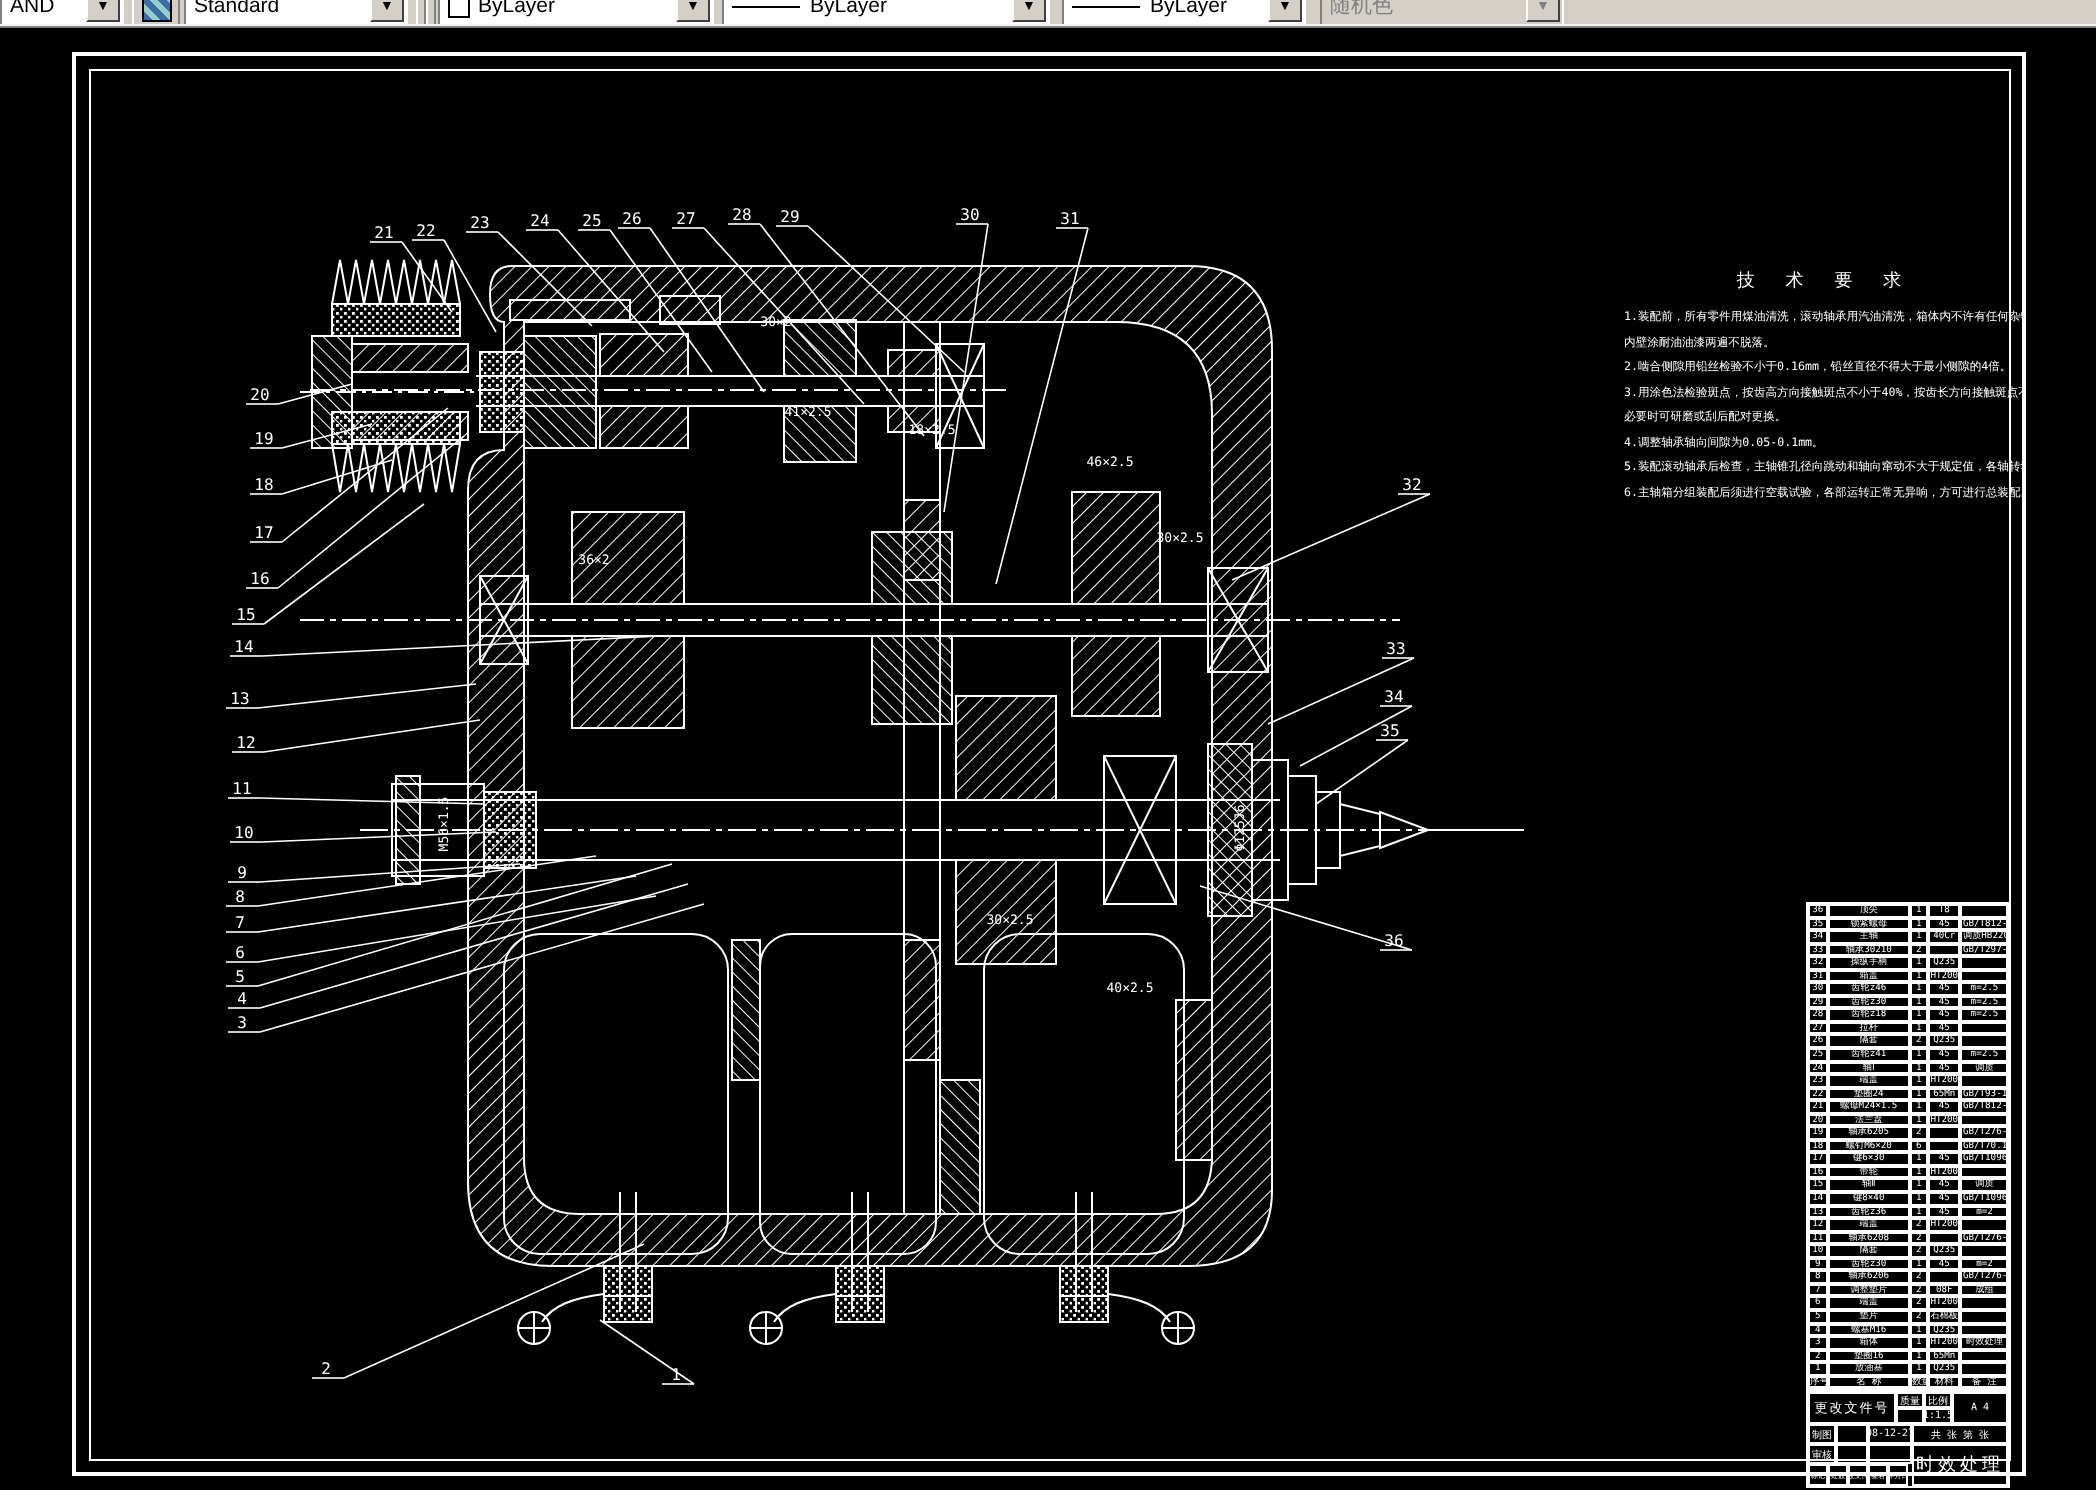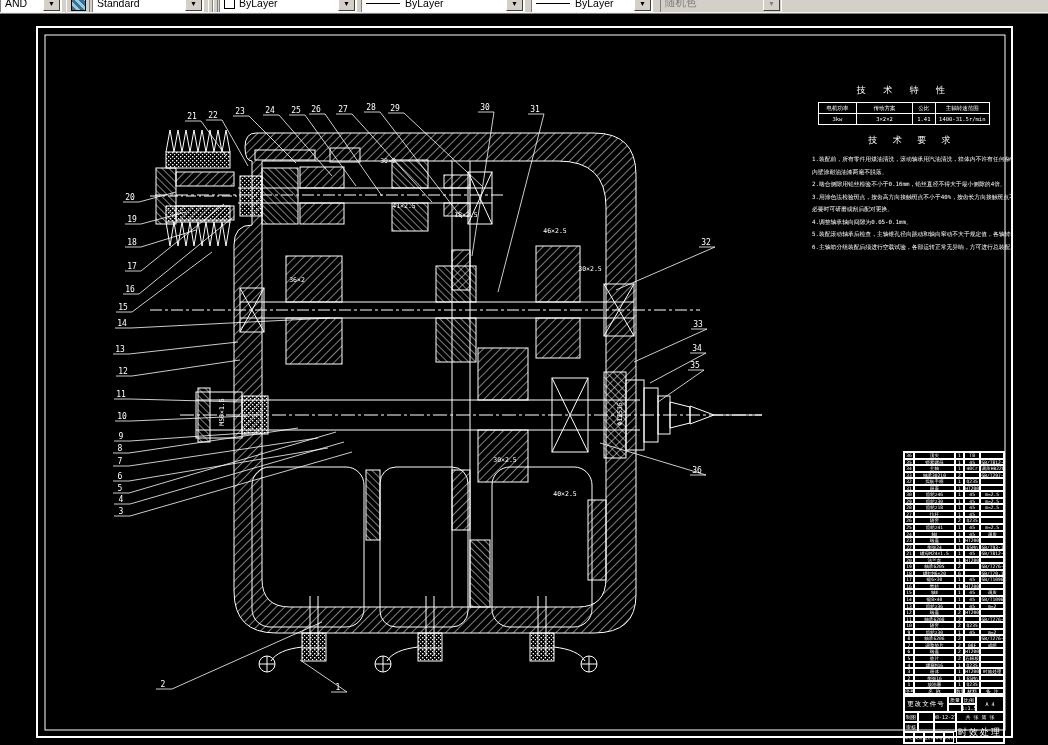--- a/index.html
+++ b/index.html
@@ -358,39 +358,20 @@
         <text x="555" y="233" text-anchor="middle" font-size="6.5" fill="#fff" stroke="none">46×2.5</text>
         <text x="590" y="271" text-anchor="middle" font-size="6.5" fill="#fff" stroke="none">30×2.5</text>
         <text x="505" y="462" text-anchor="middle" font-size="6.5" fill="#fff" stroke="none">30×2.5</text>
         <text x="565" y="496" text-anchor="middle" font-size="6.5" fill="#fff" stroke="none">40×2.5</text>
         <text x="224" y="412" text-anchor="middle" font-size="6.5" fill="#fff" stroke="none" transform="rotate(-90 224 412)">M56×1.5</text>
         <text x="622" y="414" text-anchor="middle" font-size="6.5" fill="#fff" stroke="none" transform="rotate(-90 622 414)">Φ125J6</text>
       </g>
 </svg>
 
 
-<div class="cadtext tech-spec">
-  <div class="tsp-title">技 术 特 性</div>
-  <table class="tsp-table">
-    <tbody>
-          <tr id="tsp-head">
-            <td style="width: 38px;">电机功率</td>
-            <td style="width: 58px;">传动方案</td>
-            <td style="width: 22px;">公比</td>
-            <td style="width: 54px;">主轴转速范围</td>
-          </tr>
-    <tr id="tsp-vals">
-            <td>3kw</td>
-            <td>3×2×2</td>
-            <td>1.41</td>
-            <td>1400-31.5r/min</td>
-          </tr>
-  </tbody>
-      </table>
-</div>
 
 
 <div class="cadtext tech-req">
   <div class="trq-title">技 术 要 求</div>
   <div id="trq-lines">
         <div class="trq-line">1.装配前，所有零件用煤油清洗，滚动轴承用汽油清洗，箱体内不许有任何杂物存在。</div>
         <div class="trq-line">  内壁涂耐油油漆两遍不脱落。</div>
         <div class="trq-line">2.啮合侧隙用铅丝检验不小于0.16mm，铅丝直径不得大于最小侧隙的4倍。</div>
         <div class="trq-line">3.用涂色法检验斑点，按齿高方向接触斑点不小于40%，按齿长方向接触斑点不小于50%，</div>
         <div class="trq-line">  必要时可研磨或刮后配对更换。</div>

